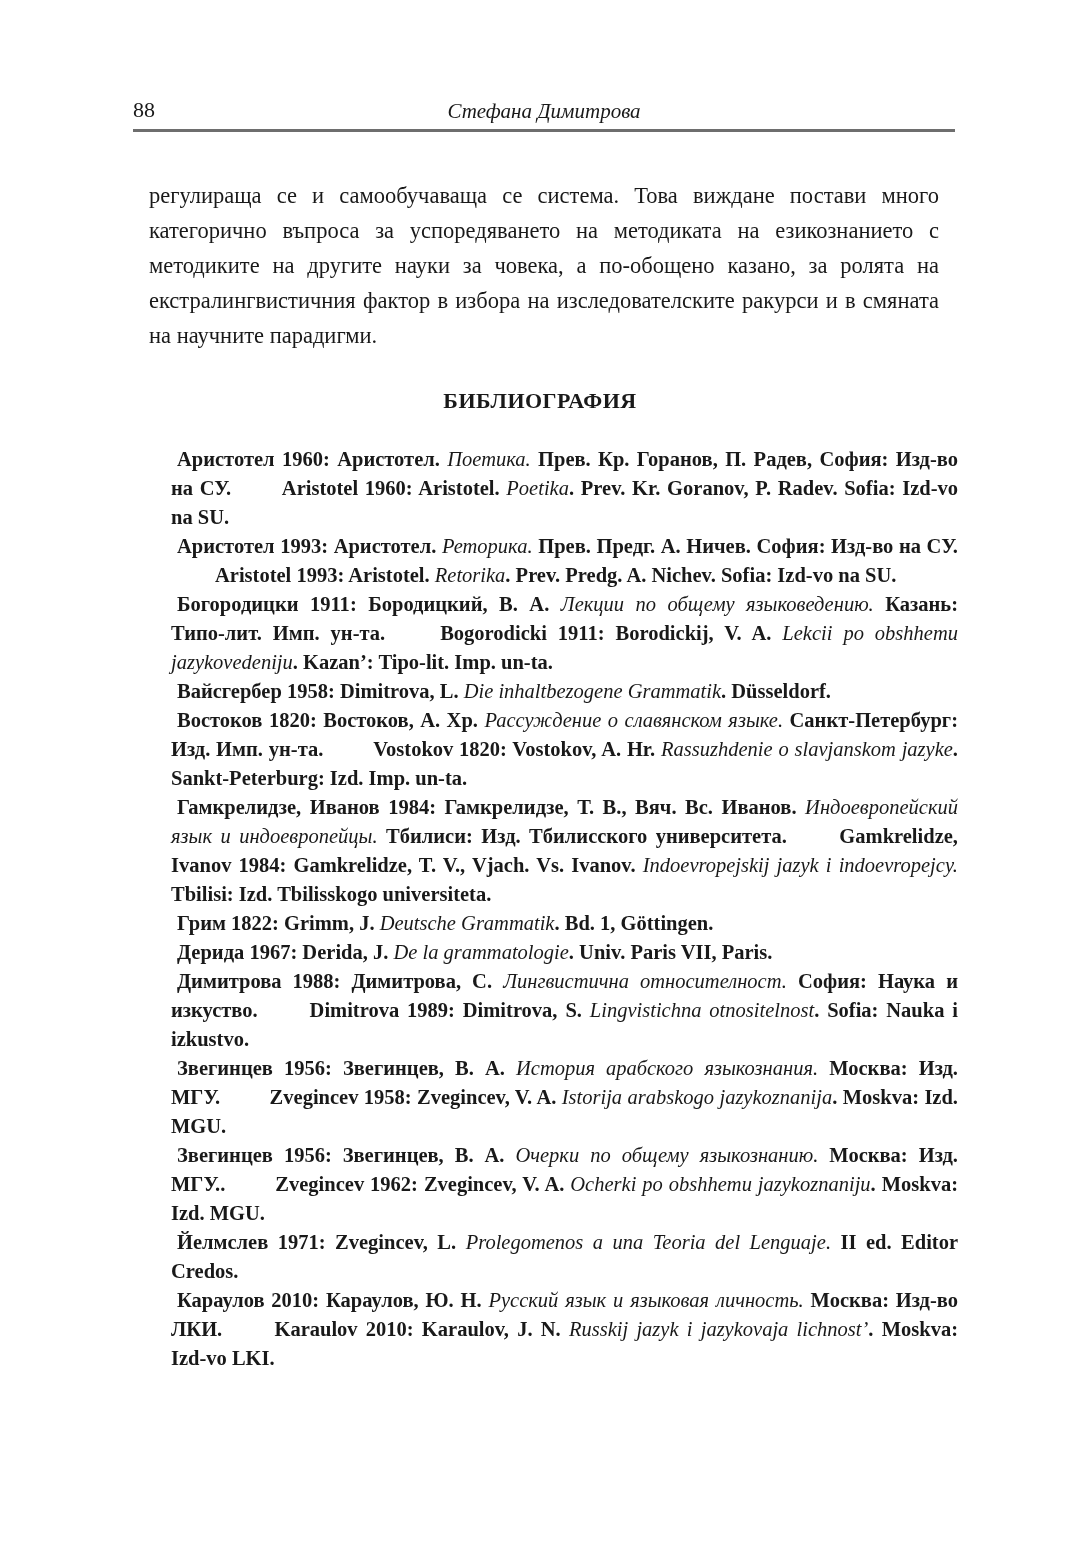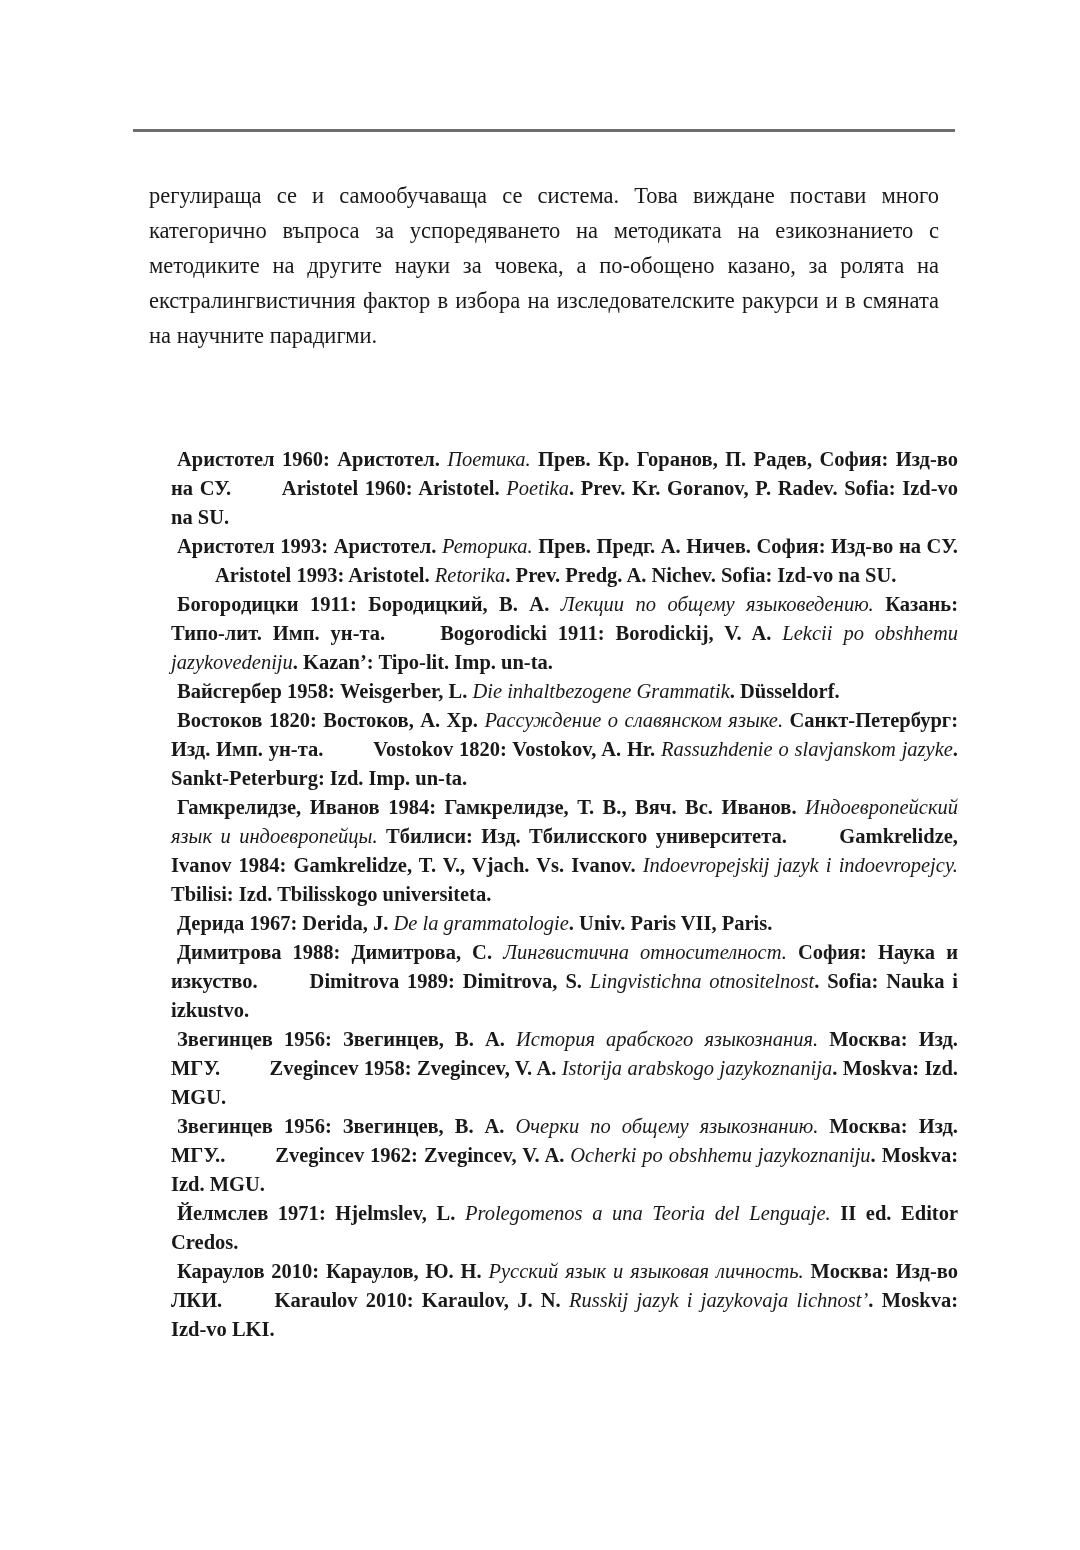--- a/index.html
+++ b/index.html
@@ -67,34 +67,40 @@
   }
   .b { font-weight: bold; margin-left: 44px; }
   .i { font-style: italic; }
   .r { font-weight: bold; font-style: normal; }
 </style>
 </head>
 <body>
 
 <div class="page">
 
+  <header class="header">
+    <span class="page-number">88</span>
+    <span class="running-title">Стефана Димитрова</span>
+  </header>
 
   <div class="rule"></div>
 
   <p class="intro">регулираща се и самообучаваща се система. Това виждане постави много категорично въпроса за успоредяването на методиката на езикознанието с методиките на другите науки за човека, а по-обощено казано, за ролята на екстралингвистичния фактор в избора на изследователските ракурси и в смяната на научните парадигми.</p>
 
+  <h2 class="bib-heading">БИБЛИОГРАФИЯ</h2>
 
   <section class="bib-list" id="bib-list">
       <p class="bib-entry"><span class="b">Аристотел 1960</span><span class="r">: Аристотел. </span><span class="i">Поетика.</span><span class="r"> Прев. Кр. Горанов, П. Радев, София: Изд-во на СУ. </span><span class="b">Aristotel 1960</span><span class="r">: Aristotel. </span><span class="i">Poetika</span><span class="r">. Prev. Kr. Goranov, P. Radev. Sofia: Izd-vo na SU.</span></p>
       <p class="bib-entry"><span class="b">Аристотел 1993</span><span class="r">: Аристотел. </span><span class="i">Реторика.</span><span class="r"> Прев. Предг. А. Ничев. София: Изд-во на СУ. </span><span class="b">Aristotel 1993:</span><span class="r"> Aristotel. </span><span class="i">Retorika</span><span class="r">. Prev. Predg. A. Nichev. Sofia: Izd-vo na SU.</span></p>
       <p class="bib-entry"><span class="b">Богородицки 1911</span><span class="r">: Бородицкий, В. А. </span><span class="i">Лекции по общему языковедению.</span><span class="r"> Казань: Типо-лит. Имп. ун-та. </span><span class="b">Bogorodicki 1911:</span><span class="r"> Borodickij, V. A. </span><span class="i">Lekcii po obshhemu jazykovedeniju</span><span class="r">. Kazan’: Tipo-lit. Imp. un-ta.</span></p>
-      <p class="bib-entry"><span class="b">Вайсгербер 1958</span><span class="r">: Weisgerber, L. </span><span class="i">Die inhaltbezogene Grammatik</span><span class="r">. Düsseldorf.</span></p>
+      <p class="bib-entry"><span class="b">Вайсгербер 1958</span><span class="r">: Dimitrova, L. </span><span class="i">Die inhaltbezogene Grammatik</span><span class="r">. Düsseldorf.</span></p>
       <p class="bib-entry"><span class="b">Востоков 1820</span><span class="r">: Востоков, А. Хр. </span><span class="i">Рассуждение о славянском языке.</span><span class="r"> Санкт-Петербург: Изд. Имп. ун-та. </span><span class="b">Vostokov 1820</span><span class="r">: Vostokov, A. Hr. </span><span class="i">Rassuzhdenie o slavjanskom jazyke</span><span class="r">. Sankt-Peterburg: Izd. Imp. un-ta.</span></p>
       <p class="bib-entry"><span class="b">Гамкрелидзе, Иванов 1984</span><span class="r">: Гамкрелидзе, Т. В., Вяч. Вс. Иванов. </span><span class="i">Индоевропейский язык и индоевропейцы.</span><span class="r"> Тбилиси: Изд. Тбилисского университета. </span><span class="b">Gamkrelidze, Ivanov 1984</span><span class="r">: Gamkrelidze, T. V., Vjach. Vs. Ivanov. </span><span class="i">Indoevropejskij jazyk i indoevropejcy.</span><span class="r"> Tbilisi: Izd. Tbilisskogo universiteta.</span></p>
+      <p class="bib-entry"><span class="b">Грим 1822</span><span class="r">: Grimm, J. </span><span class="i">Deutsche Grammatik</span><span class="r">. Bd. 1, Göttingen.</span></p>
       <p class="bib-entry"><span class="b">Дерида 1967</span><span class="r">: Derida, J. </span><span class="i">De la grammatologie</span><span class="r">. Univ. Paris VII, Paris.</span></p>
       <p class="bib-entry"><span class="b">Димитрова 1988</span><span class="r">: Димитрова, С. </span><span class="i">Лингвистична относителност.</span><span class="r"> София: Наука и изкуство. </span><span class="b">Dimitrova 1989</span><span class="r">: Dimitrova, S. </span><span class="i">Lingvistichna otnositelnost</span><span class="r">. Sofia: Nauka i izkustvo.</span></p>
       <p class="bib-entry"><span class="b">Звегинцев 1956</span><span class="r">: Звегинцев, В. А. </span><span class="i">История арабского языкознания.</span><span class="r"> Москва: Изд. МГУ. </span><span class="b">Zvegincev 195</span><span class="r">8: Zvegincev, V. A. </span><span class="i">Istorija arabskogo jazykoznanija</span><span class="r">. Moskva: Izd. MGU.</span></p>
       <p class="bib-entry"><span class="b">Звегинцев 1956</span><span class="r">: Звегинцев, В. А. </span><span class="i">Очерки по общему языкознанию.</span><span class="r"> Москва: Изд. МГУ.. </span><span class="b">Zvegincev 1962</span><span class="r">: Zvegincev, V. A. </span><span class="i">Ocherki po obshhemu jazykoznaniju</span><span class="r">. Moskva: Izd. MGU.</span></p>
-      <p class="bib-entry"><span class="b">Йелмслев 1971</span><span class="r">: Hjelmslev, L. </span><span class="i">Prolegomenos a una Teoria del Lenguaje.</span><span class="r"> II ed. Editor Credos.</span></p>
+      <p class="bib-entry"><span class="b">Йелмслев 1971</span><span class="r">: Zvegincev, L. </span><span class="i">Prolegomenos a una Teoria del Lenguaje.</span><span class="r"> II ed. Editor Credos.</span></p>
       <p class="bib-entry"><span class="b">Караулов 2010</span><span class="r">: Караулов, Ю. Н. </span><span class="i">Русский язык и языковая личность.</span><span class="r"> Москва: Изд-во ЛКИ. </span><span class="b">Karaulov 2010</span><span class="r">: Karaulov, J. N. </span><span class="i">Russkij jazyk i jazykovaja lichnost’</span><span class="r">. Moskva: Izd-vo LKI.</span></p>
     </section>
 
 </div>
 
 </body></html>

